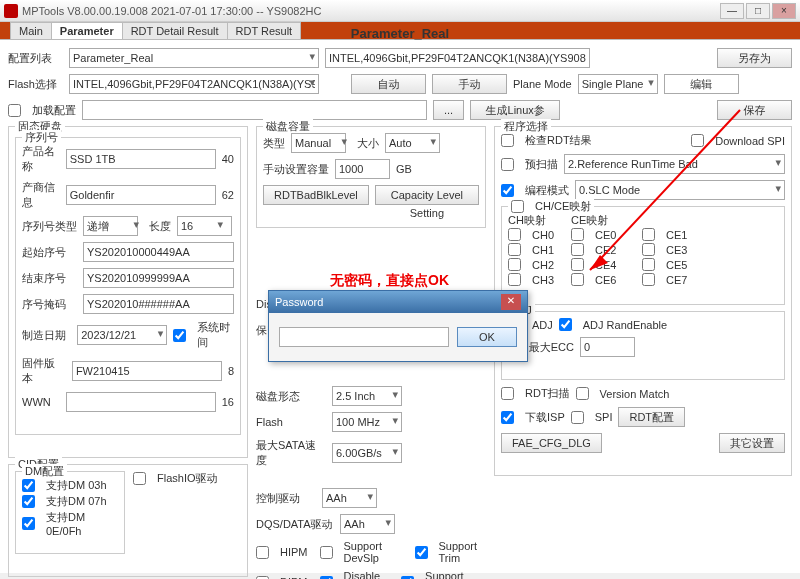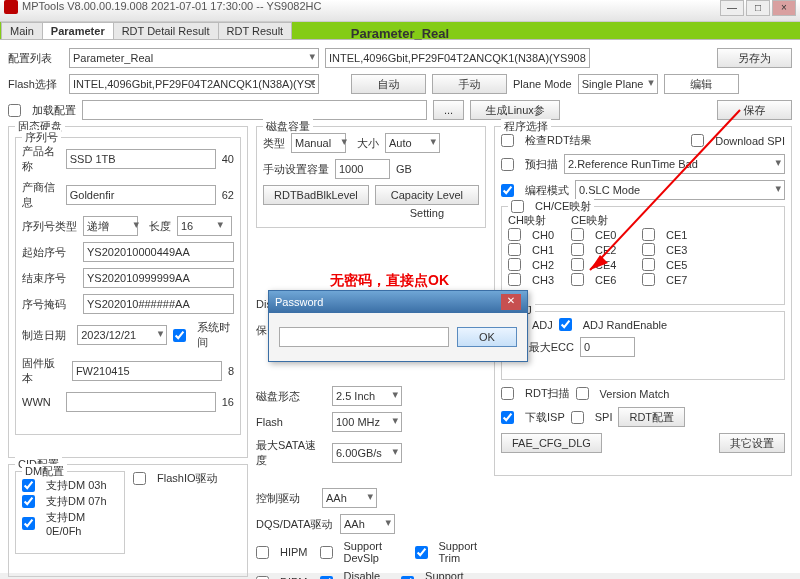--- a/index.html
+++ b/index.html
@@ -1,22 +1,22 @@
 <!DOCTYPE html>
 <html><head>
 <meta charset="utf-8">
 <style>
 *{box-sizing:border-box;margin:0;padding:0;font-family:"Microsoft YaHei",Tahoma,sans-serif;font-size:11px;color:#333}
 body{background:#f0f0f0;width:800px;height:579px;position:relative;overflow:hidden}
-.titlebar{height:22px;background:linear-gradient(#fff,#e4e4e4);border-bottom:1px solid #ccc;display:flex;padding:0 4px}
+.titlebar{height:22px;background:linear-gradient(#fff,#e4e4e4);border-bottom:1px solid #ccc;display:flex;align-items:center;padding:0 4px}
 .titlebar .ico{width:14px;height:14px;background:#b00;border-radius:2px;margin-right:4px}
 .titlebar .t{flex:1;font-size:11px;color:#555}
 .titlebar .wbtn{width:24px;height:16px;border:1px solid #bbb;background:#eee;margin-left:2px;text-align:center;line-height:13px;font-size:10px;cursor:pointer}
 .titlebar .close{background:#d9a0a0}
-.tabs{display:flex;border-bottom:1px solid #bbb;background:#84cc16;padding-left:1px}
+.tabs{display:flex;border-bottom:1px solid #bbb;background:#c2410c;padding-left:10px}
 .tab{padding:2px 8px;border:1px solid #bbb;border-bottom:none;margin-right:-1px;background:#e8e8e8;cursor:pointer}
 .tab.active{background:#fff;font-weight:bold}
 .caption-center{font-weight:bold;font-size:13px;text-align:center;position:absolute;top:26px;left:0;right:0}
 .main{padding:8px;background:#fff;height:533px;position:relative}
 .row{display:flex;align-items:center;margin-bottom:6px;gap:6px}
 .lbl{width:55px}
 select,.sel,.inp,input[type=text]{border:1px solid #aaa;background:#fff;height:20px;padding:0 3px;font-size:11px}
 .sel-down{position:relative}
 .sel-down::after{content:"▾";position:absolute;right:4px;top:2px;color:#666;pointer-events:none}
 .btn{border:1px solid #aaa;background:linear-gradient(#fdfdfd,#e5e5e5);height:20px;padding:0 10px;cursor:pointer;text-align:center;line-height:18px;display:inline-block}

